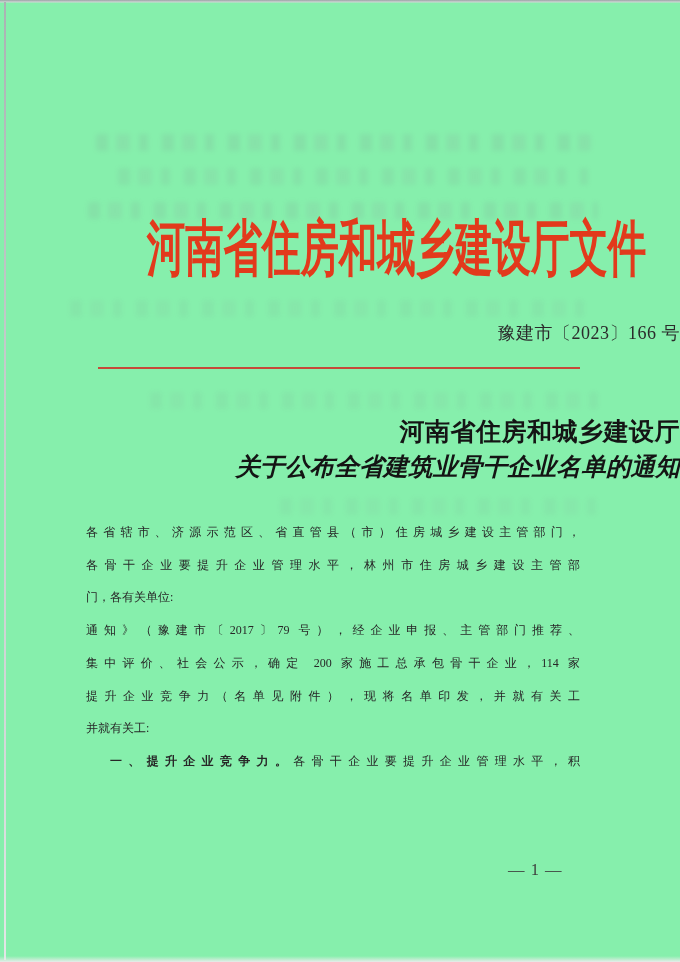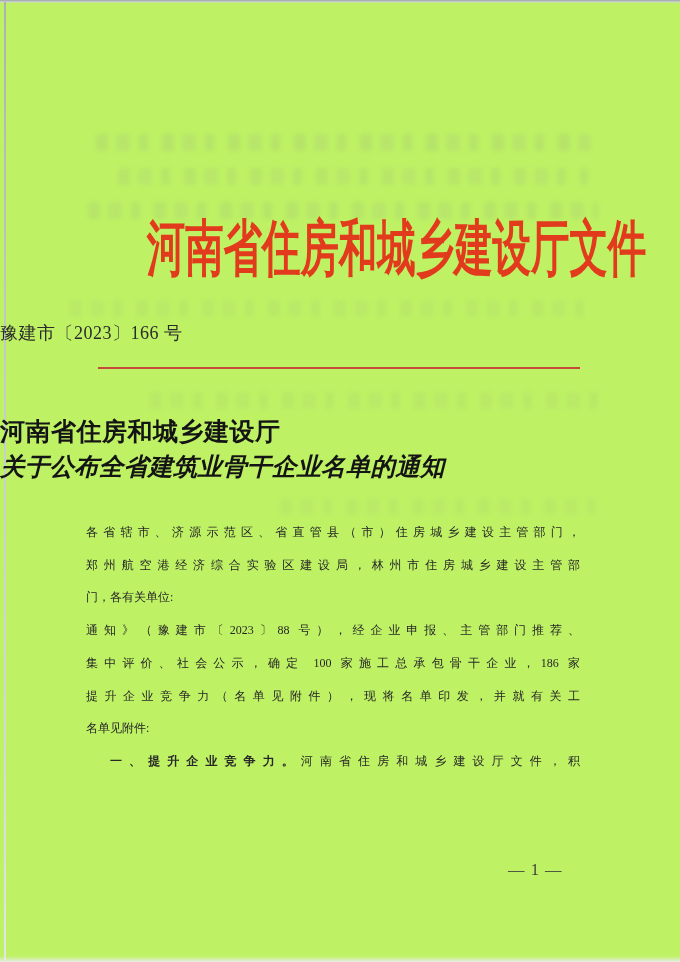--- a/index.html
+++ b/index.html
@@ -6,21 +6,21 @@
     margin: 0;
     padding: 0;
     background: #e9e9e7;
     font-family: "Liberation Serif", "DejaVu Serif", serif;
   }
   .page {
     position: relative;
     width: 680px;
     height: 962px;
     margin: 0 auto;
-    background: #bef264;
+    background: #86efac;
     overflow: hidden;
     color: #262626;
   }
   
   .scan-edge-top {
     position: absolute; top: 0; left: 0; width: 680px; height: 3px;
     background: linear-gradient(180deg, #9aa3a4 0%, #cfd5d5 70%, rgba(230,233,233,0) 100%);
   }
   .scan-edge-left {
     position: absolute; top: 2px; left: 4px; width: 2px; height: 958px;
@@ -53,30 +53,30 @@
   .letterhead span {
     display: inline-block;
     font-size: 61px; line-height: 1.2; font-weight: bold;
     color: #e23a1c;
     white-space: nowrap;
     transform: scaleX(0.63);
     transform-origin: 50% 50%;
   }
   .doc-number {
     position: absolute; top: 321px; left: 0; width: 680px;
-    text-align: left;
+    text-align: right;
     font-size: 18px; color: #2b2b2b; letter-spacing: 0.5px;
   }
   .red-rule {
     position: absolute; top: 367px; left: 98px; width: 482px; height: 2px;
     background: #c64a38;
   }
   .doc-title {
     position: absolute; top: 414px; left: 0; width: 680px;
-    text-align: left; color: #141414; font-weight: bold;
+    text-align: right; color: #141414; font-weight: bold;
   }
   .doc-title .t1 { font-size: 25px; line-height: 35px; letter-spacing: 0.5px; }
   .doc-title .t2 { font-size: 24.5px; line-height: 35px; letter-spacing: 0.2px; font-style: italic; }
 
   .body-text {
     position: absolute; top: 516px; left: 86px; width: 494px;
     font-size: 12px; line-height: 32.7px; color: #272727;
   }
   .line { text-align: justify; text-align-last: justify; }
   .line.short { text-align: left; text-align-last: left; }
@@ -115,34 +115,34 @@
 
   <div class="doc-title">
     <div class="t1">河南省住房和城乡建设厅</div>
     <div class="t2">关于公布全省建筑业骨干企业名单的通知</div>
   </div>
 
   <div class="body-text">
 
     <div class="para">
       <div class="line">各省辖市、济源示范区、省直管县（市）住房城乡建设主管部门，</div>
-      <div class="line">郑州航空港经济综合实验区建设局，林州市住房城乡建设主管部</div>
+      <div class="line">各骨干企业要提升企业管理水平，林州市住房城乡建设主管部</div>
       <div class="line short">门，各有关单位:</div>
     </div>
 
     <div class="para">
-      <div class="line">通知》（豫建市〔2023〕88 号），经企业申报、主管部门推荐、</div>
-      <div class="line">集中评价、社会公示，确定 100 家施工总承包骨干企业，186 家</div>
+      <div class="line">通知》（豫建市〔2017〕79 号），经企业申报、主管部门推荐、</div>
+      <div class="line">集中评价、社会公示，确定 200 家施工总承包骨干企业，114 家</div>
       <div class="line">提升企业竞争力（名单见附件），现将名单印发，并就有关工</div>
-      <div class="line short">名单见附件:</div>
+      <div class="line short">并就有关工:</div>
     </div>
 
     <div class="para">
       <div class="line indent">
-        <span class="bold">一、提升企业竞争力。</span><span>河南省住房和城乡建设厅文件，积</span>
+        <span class="bold">一、提升企业竞争力。</span><span>各骨干企业要提升企业管理水平，积</span>
       </div>
     </div>
 
   </div>
 
   <div class="page-number">— 1 —</div>
 
 </div>
 
 </body></html>

